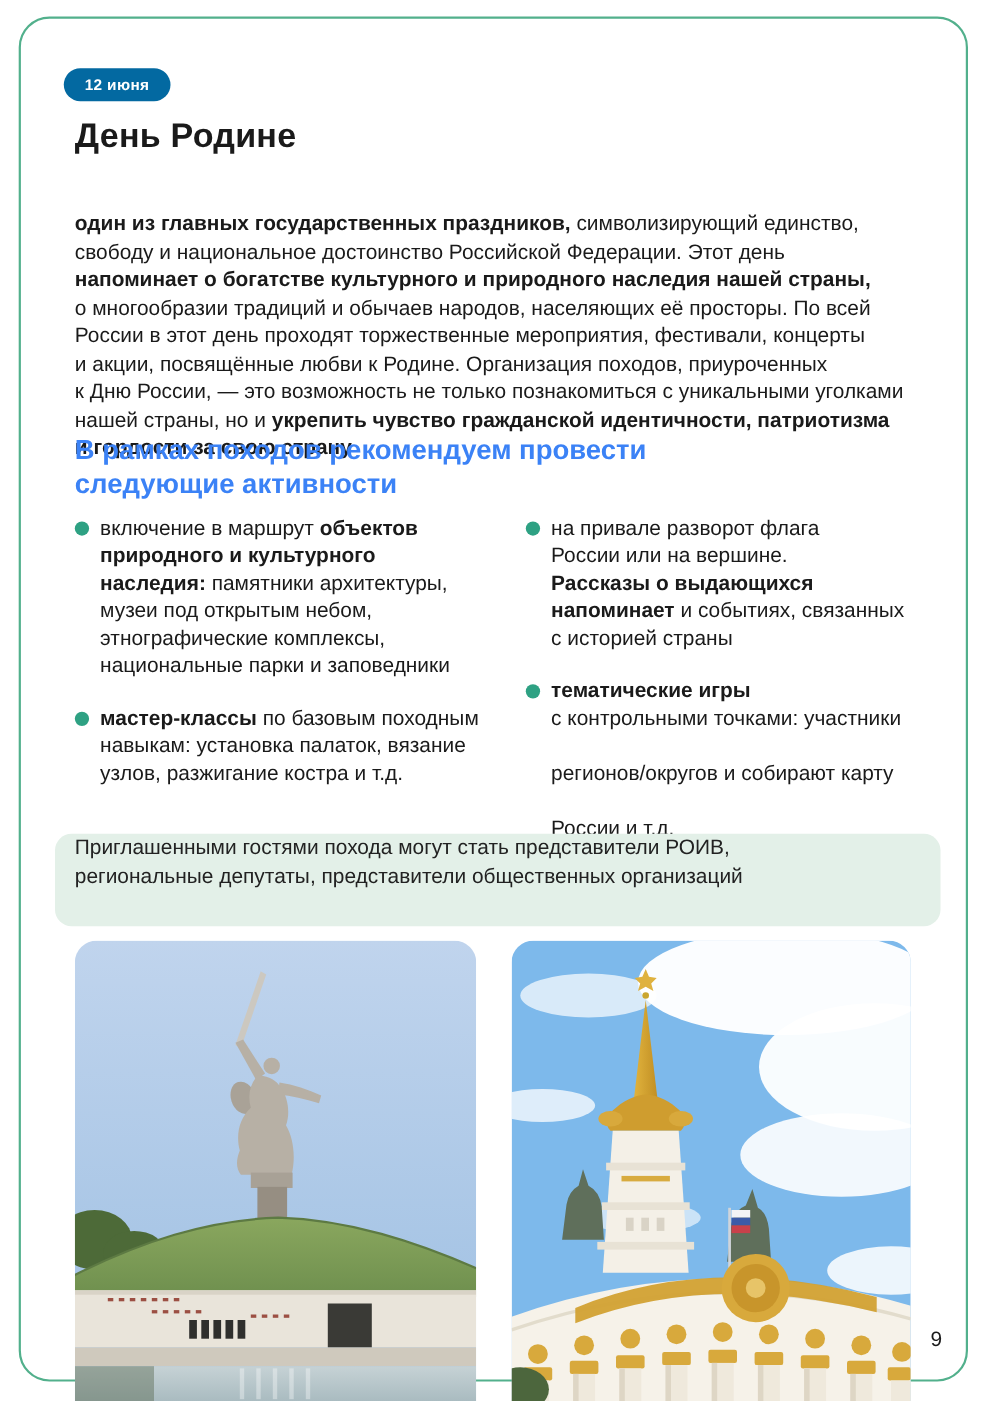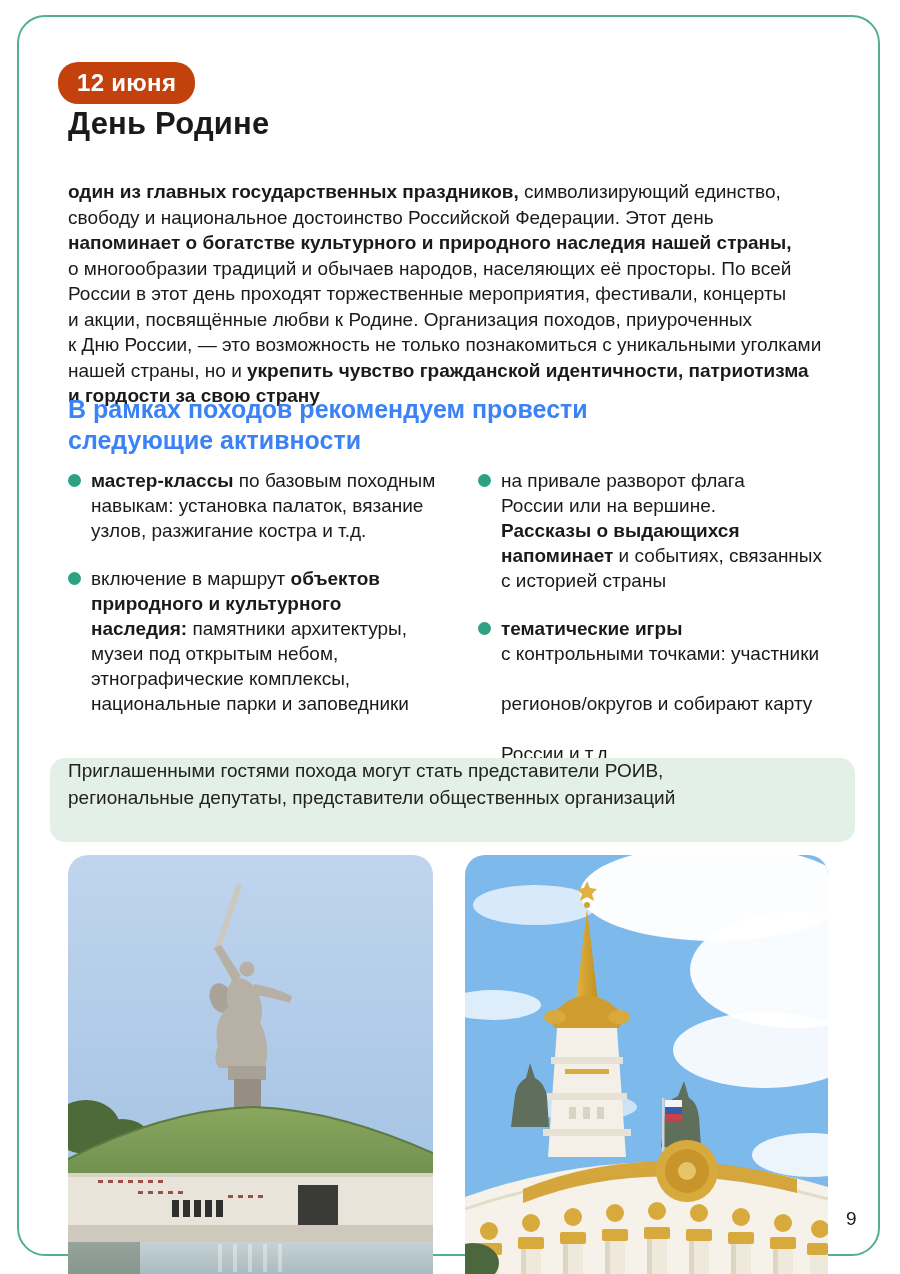--- a/index.html
+++ b/index.html
@@ -9,29 +9,29 @@
     font-family:"Liberation Sans","DejaVu Sans",sans-serif;
     color:#1a1a1a;
   }
   .page-border{
     position:absolute;left:17px;top:15px;width:863px;height:1241px;
     border:2px solid #52b08c;border-radius:28px;z-index:1;pointer-events:none;
     box-sizing:border-box;
   }
   .badge{
     position:absolute;left:58px;top:62px;z-index:2;
-    background:#c2410c;color:#ffffff;font-weight:bold;font-size:24px;
+    background:#0369a1;color:#ffffff;font-weight:bold;font-size:14px;
     padding:7px 19px;border-radius:20px;letter-spacing:.3px;
   }
   .doc-title{
     position:absolute;left:68px;top:106px;z-index:2;
     font-size:31px;font-weight:bold;margin:0;letter-spacing:.2px;
   }
   .intro{
-    position:absolute;left:68px;top:160px;width:800px;z-index:2;
+    position:absolute;left:68px;top:172px;width:800px;z-index:2;
     font-size:19px;line-height:25.5px;
   }
   .section-heading{
     position:absolute;left:68px;top:394px;width:720px;z-index:2;
     font-size:25px;line-height:31px;font-weight:bold;color:#3b82f6;
   }
   .col{position:absolute;top:468px;z-index:2;width:395px;}
   .col.left{left:68px;}
   .col.right{left:478px;}
   .bullet-item{display:flex;margin-bottom:23px;}
@@ -68,25 +68,25 @@
 
 <h1 class="doc-title">День Родине</h1>
 
 <p class="intro"><b>один из главных государственных праздников,</b><span> символизирующий единство,</span><br><span>свободу и национальное достоинство Российской Федерации. Этот день</span><br><b>напоминает о богатстве культурного и природного наследия нашей страны,</b><br><span>о многообразии традиций и обычаев народов, населяющих её просторы. По всей</span><br><span>России в этот день проходят торжественные мероприятия, фестивали, концерты</span><br><span>и акции, посвящённые любви к Родине. Организация походов, приуроченных</span><br><span>к Дню России, — это возможность не только познакомиться с уникальными уголками</span><br><span>нашей страны, но и </span><b>укрепить чувство гражданской идентичности, патриотизма</b><br><b>и гордости за свою страну</b></p>
 
 <div class="section-heading"><b>В рамках походов рекомендуем провести</b><br><b>следующие активности</b></div>
 
 <div class="col left">
   <div class="bullet-item">
     <span class="bullet-dot"></span>
+    <div class="bullet-text"><span>включение в маршрут </span><b>объектов</b><br><b>природного и культурного</b><br><b>наследия:</b><span> памятники архитектуры,</span><br><span>музеи под открытым небом,</span><br><span>этнографические комплексы,</span><br><span>национальные парки и заповедники</span></div>
+  </div>
+  <div class="bullet-item">
+    <span class="bullet-dot"></span>
     <div class="bullet-text"><b>мастер-классы</b><span> по базовым походным</span><br><span>навыкам: установка палаток, вязание</span><br><span>узлов, разжигание костра и т.д.</span></div>
-  </div>
-  <div class="bullet-item">
-    <span class="bullet-dot"></span>
-    <div class="bullet-text"><span>включение в маршрут </span><b>объектов</b><br><b>природного и культурного</b><br><b>наследия:</b><span> памятники архитектуры,</span><br><span>музеи под открытым небом,</span><br><span>этнографические комплексы,</span><br><span>национальные парки и заповедники</span></div>
   </div>
 </div>
 
 <div class="col right">
   <div class="bullet-item">
     <span class="bullet-dot"></span>
     <div class="bullet-text"><span>на привале разворот флага</span><br><span>России или на вершине.</span><br><b>Рассказы о выдающихся</b><br><b>напоминает</b><span> и событиях, связанных</span><br><span>с историей страны</span></div>
   </div>
   <div class="bullet-item">
     <span class="bullet-dot"></span>

